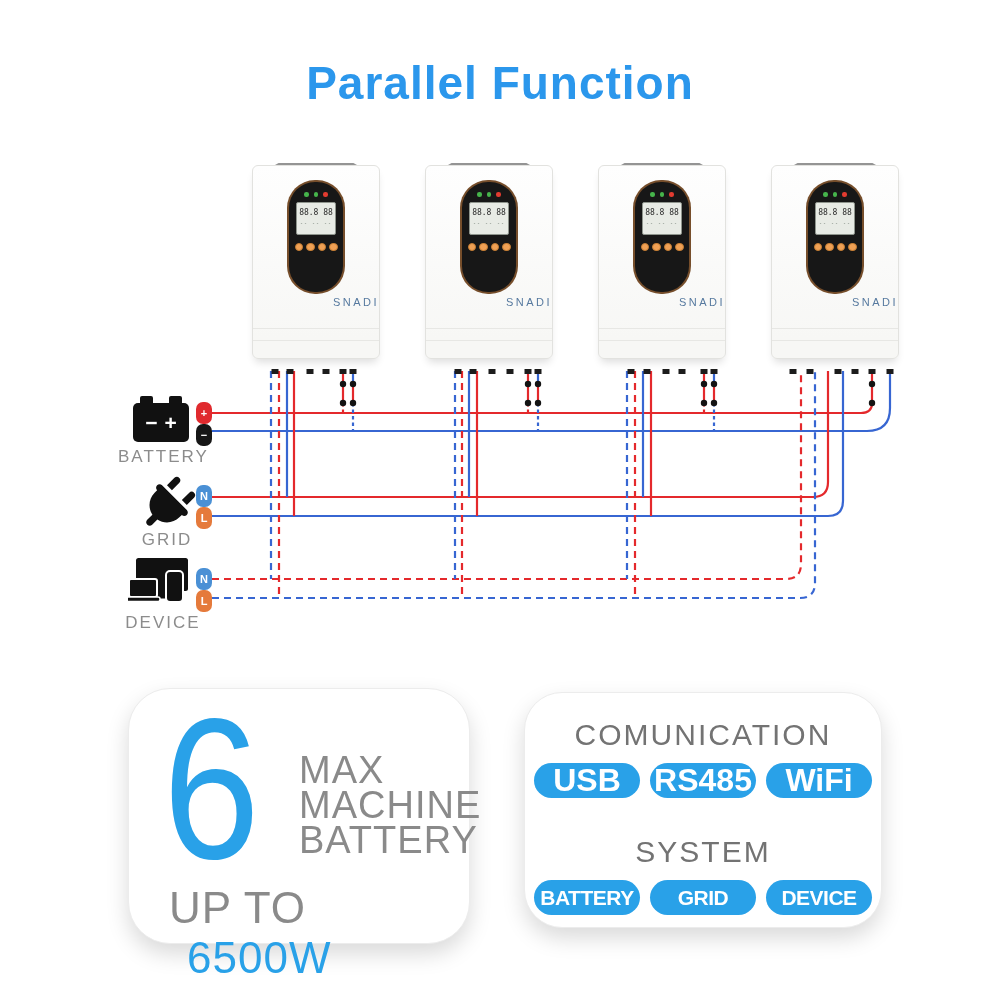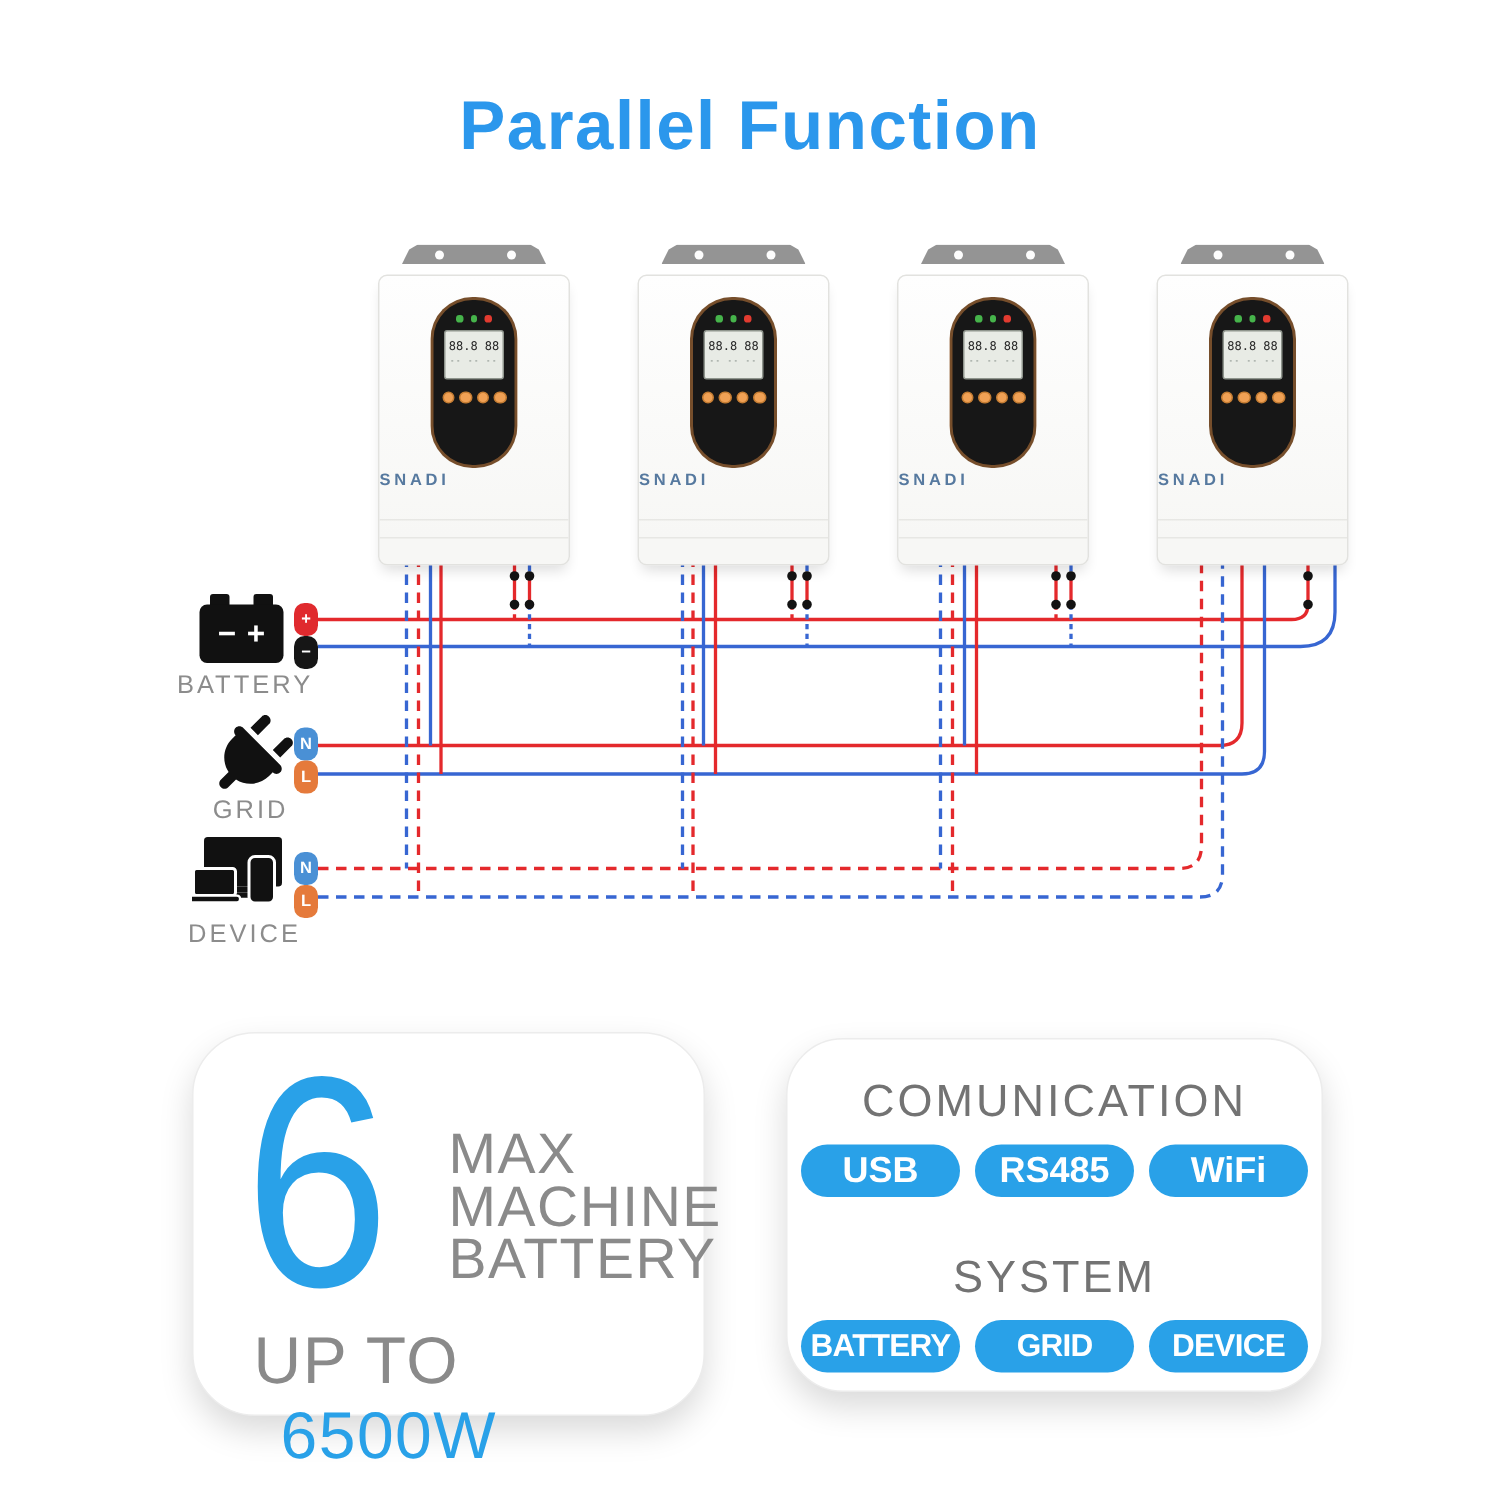--- a/index.html
+++ b/index.html
@@ -29,21 +29,21 @@
     position:absolute; top:0; left:16px; width:96px; height:13px;
     background:#949494;
     clip-path:polygon(0 100%, 5% 25%, 11% 0, 89% 0, 95% 25%, 100% 100%);
   }
   .bracket .hole {
     position:absolute; top:3.5px; width:6px; height:6px;
     background:#fdfdfd; border-radius:50%;
   }
   .bracket .hole.h1 { left:22px; } .bracket .hole.h2 { right:20px; }
   .inv-body {
-    position:absolute; top:20px; left:0; width:126px; height:192px;
+    position:absolute; top:2px; left:0; width:126px; height:192px;
     background:linear-gradient(180deg,#fefefe 0%,#f7f7f5 90%);
     border:1px solid #e2e2df; border-radius:6px;
     box-shadow:0 6px 9px -3px rgba(0,0,0,.14);
   }
   .seam { position:absolute; left:0; right:0; height:1px; background:#e7e7e4; }
   .seam.s1 { top:162px; } .seam.s2 { top:174px; }
   .display {
     position:absolute; top:14px; left:50%; transform:translateX(-50%);
     width:54px; height:110px; border-radius:28px;
     background:#171717; border:2px solid rgba(196,124,60,.55);
@@ -56,22 +56,22 @@
     margin-top:5px; width:40px; height:33px; background:#e8ebe5;
     border:1px solid #8f958d; border-radius:2px;
     font-family:"DejaVu Sans Mono", monospace; font-size:8px; line-height:10px;
     color:#2a2a2a; text-align:center; padding-top:5px; box-sizing:border-box;
   }
   .lcd .mini { display:block; font-size:5px; letter-spacing:1px; color:#55605a; }
   .btns { display:flex; gap:3px; margin-top:8px; }
   .btn-dot { width:8.5px; height:8.5px; border-radius:50%;
     background:#f0a155; border:1px solid #c57d33; box-sizing:border-box; }
   .brand {
-    position:absolute; top:130px; left:0; right:0; text-align:left;
-    font-size:11px; font-weight:bold; letter-spacing:2.5px;
+    position:absolute; top:130px; left:0; right:0; text-align:right;
+    font-size:11px; font-weight:normal; letter-spacing:2.5px;
     color:var(--brand-blue,#56799f);
   }
   
   .ep-label {
     position:absolute; color:#8c8c8c; font-size:17px; letter-spacing:2px;
     text-align:center; z-index:3;
   }
   .battery-icon { position:absolute; left:133px; top:396px; width:56px; height:48px; z-index:3; }
   .battery-icon .term { position:absolute; top:0; width:13px; height:10px; background:#111; border-radius:2px; }
   .battery-icon .term.t1 { left:7px; } .battery-icon .term.t2 { left:36px; }
@@ -115,21 +115,21 @@
   .upto-row .power { color:var(--accent,#29a1e8); margin-left:18px; }
   .feat-heading {
     text-align:center; color:#737373; font-size:30px; letter-spacing:2px;
   }
   .feat-heading.fh1 { margin-top:25px; }
   .feat-heading.fh2 { margin-top:37px; }
   .pill-row { display:flex; justify-content:center; gap:10px; margin-top:11px; }
   .pill {
     height:35px; border-radius:17.5px; background:var(--accent,#29a1e8);
     color:#fff; font-weight:bold; display:flex; align-items:center;
-    justify-content:center; width:106px; font-size:24px;
+    justify-content:center; width:106px; font-size:32px;
   }
   .pill-row.r2 .pill { font-size:21px; letter-spacing:-0.5px; }
 </style>
 </head>
 <body>
 
 <div class="canvas">
 
   <h1 class="page-title">Parallel Function</h1>
 

